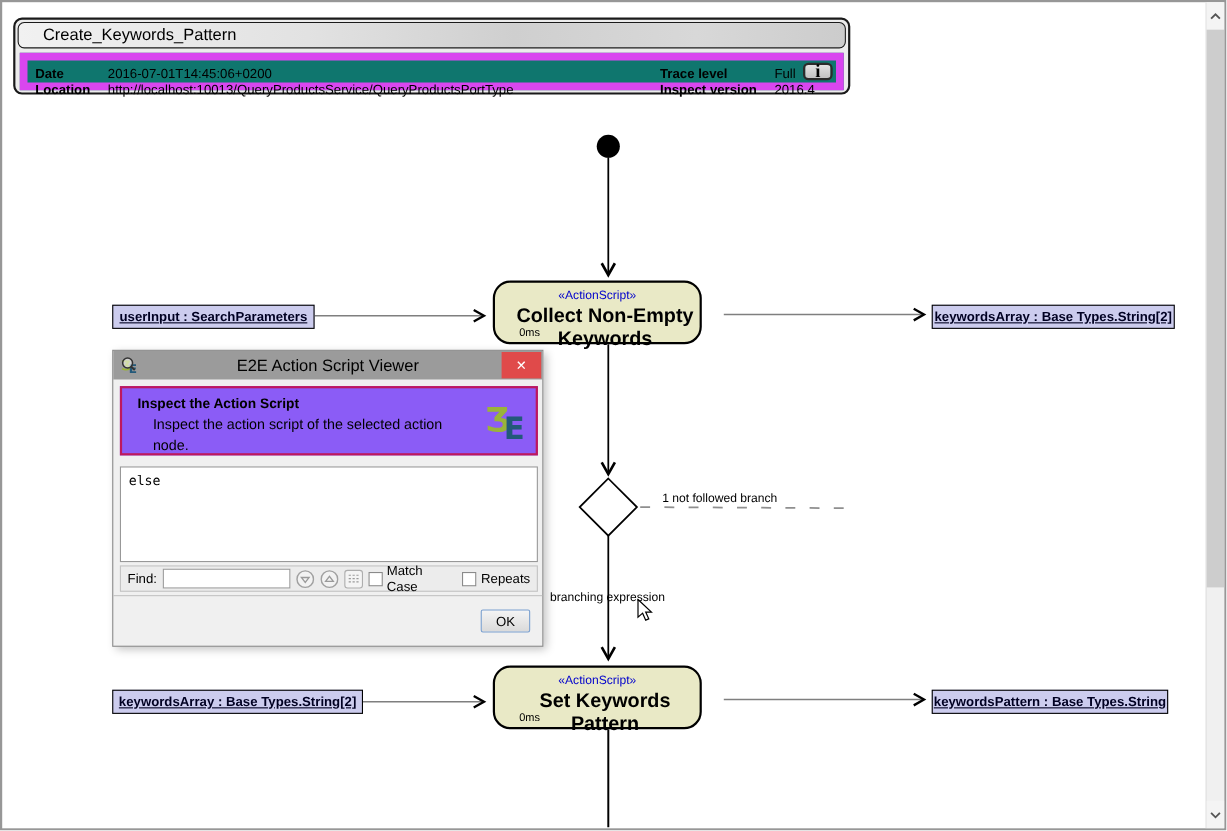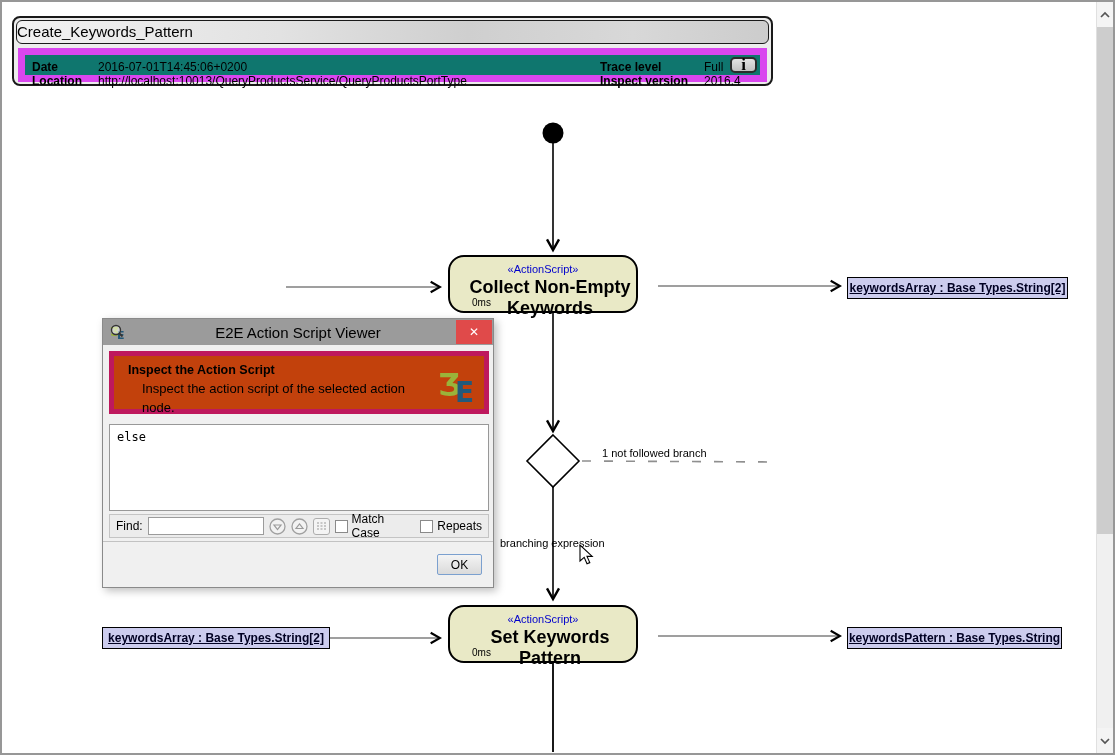--- a/index.html
+++ b/index.html
@@ -6,21 +6,21 @@
   .screen{position:relative;width:1115px;height:755px;background:#ffffff;
     border:2px solid #979797;box-sizing:border-box;overflow:hidden;
     font-family:"Liberation Sans",sans-serif;color:#000;}
 
   
   .header-box{position:absolute;left:10px;top:14px;width:761px;height:70px;
     border:2px solid #1a1a1a;border-radius:8px;background:#ececec;box-sizing:border-box;}
   .header-title{position:absolute;left:2px;top:2px;right:2px;height:24px;
     border:1px solid #1a1a1a;border-radius:6px;box-sizing:border-box;
     background:linear-gradient(90deg,#f1f1f1 0%,#e2e2e2 35%,#cfcfcf 60%,#d8d8d8 82%,#cccccc 100%);
-    font-size:15px;line-height:22px;padding:0 0;}
+    font-size:15px;line-height:22px;padding:0 22px;}
   .header-info{position:absolute;left:4px;top:30px;right:4px;bottom:2px;
     border:7px solid #d946ef;background:#0f766e;font-size:12px;box-sizing:border-box;}
   .hi{position:absolute;white-space:nowrap;}
   .lbl{font-weight:bold;}
   .info-btn{position:absolute;right:3px;top:2px;bottom:2px;width:27px;
     border:2px solid #2b2b2b;border-radius:5px;background:linear-gradient(#e3e3e3,#c2c2c2);
     font-family:"Liberation Serif",serif;font-weight:bold;font-size:17px;
     display:flex;align-items:center;justify-content:center;box-sizing:border-box;cursor:default;}
 
   
@@ -39,22 +39,22 @@
   
   .dialog{position:absolute;left:100px;top:316px;width:392px;height:270px;
     background:#f0f0f0;border:1px solid #8a8a8a;box-sizing:border-box;z-index:10;
     box-shadow:3px 3px 8px rgba(0,0,0,0.25);}
   .dlg-titlebar{position:absolute;left:0;top:0;right:0;height:26px;background:#9b9b9b;
     display:flex;align-items:center;}
   .dlg-icon{margin-left:6px;width:18px;height:18px;}
   .dlg-title{position:absolute;left:0;right:0;text-align:center;font-size:15px;color:#000000;}
   .dlg-close{position:absolute;right:1px;top:1px;width:36px;height:24px;background:#e04a4a;
     color:#fff;display:flex;align-items:center;justify-content:center;font-size:12px;cursor:pointer;}
-  .dlg-header{position:absolute;left:6px;top:32px;width:380px;height:63px;background:#c2410c;
-    border:5px solid #be185d;box-sizing:border-box;}
+  .dlg-header{position:absolute;left:6px;top:32px;width:380px;height:63px;background:#8b5cf6;
+    border:2px solid #be185d;box-sizing:border-box;}
   .dlg-heading{position:absolute;left:14px;top:7px;font-weight:bold;font-size:12.5px;}
   .dlg-desc{position:absolute;left:28px;top:24px;width:295px;font-size:13px;line-height:1.45;}
   .dlg-logo{position:absolute;right:6px;top:12px;}
   .dlg-script{position:absolute;left:6px;top:105px;width:380px;height:87px;background:#fff;
     border:1px solid #989898;box-sizing:border-box;font-family:"DejaVu Sans Mono",monospace;
     font-size:12px;padding:5px 7px;white-space:pre;}
   .dlg-find{position:absolute;left:6px;top:195px;width:380px;height:24px;background:#ececec;
     border:1px solid #c4c4c4;box-sizing:border-box;display:flex;align-items:center;
     gap:5px;padding:0 6px;font-size:12px;}
   .find-input{width:110px;height:16px;border:1px solid #9b9b9b;font-size:12px;
@@ -123,20 +123,21 @@
     <div class="stereotype">«ActionScript»</div>
     <div class="action-name">Collect Non-Empty Keywords</div>
     <div class="duration">0ms</div>
   </div>
   <div class="action-node" style="left:446px;top:603px;">
     <div class="stereotype">«ActionScript»</div>
     <div class="action-name">Set Keywords Pattern</div>
     <div class="duration">0ms</div>
   </div>
 
+  <div class="object-node" style="left:100px;top:275px;width:184px;">userInput : SearchParameters</div>
   <div class="object-node" style="left:845px;top:275px;width:221px;">keywordsArray : Base Types.String[2]</div>
   <div class="object-node" style="left:100px;top:625px;width:228px;">keywordsArray : Base Types.String[2]</div>
   <div class="object-node" style="left:845px;top:625px;width:215px;">keywordsPattern : Base Types.String</div>
 
   <div class="edge-label" style="left:600px;top:445px;">1 not followed branch</div>
   <div class="edge-label" style="left:498px;top:535px;">branching expression</div>
 
   <div class="dialog">
     <div class="dlg-titlebar">
       <svg class="dlg-icon" viewBox="0 0 18 18">

